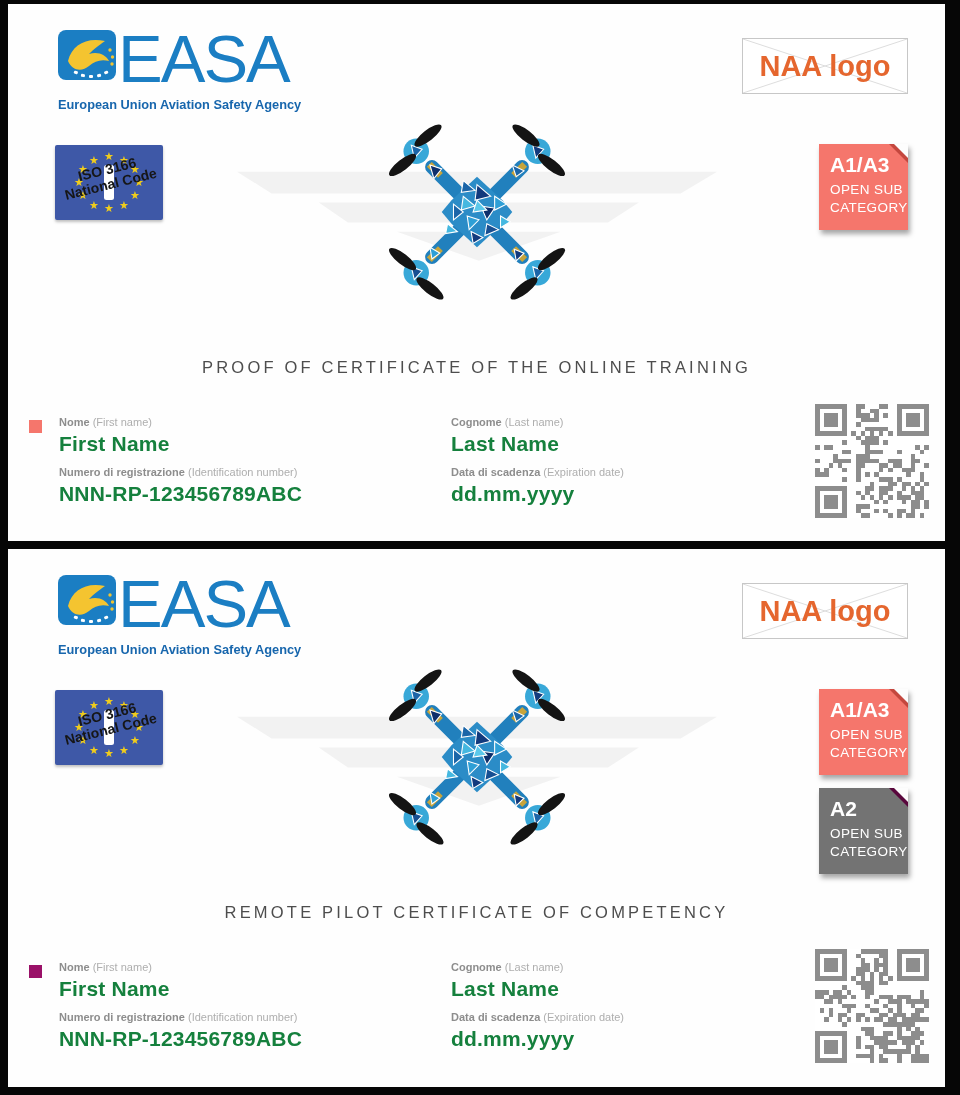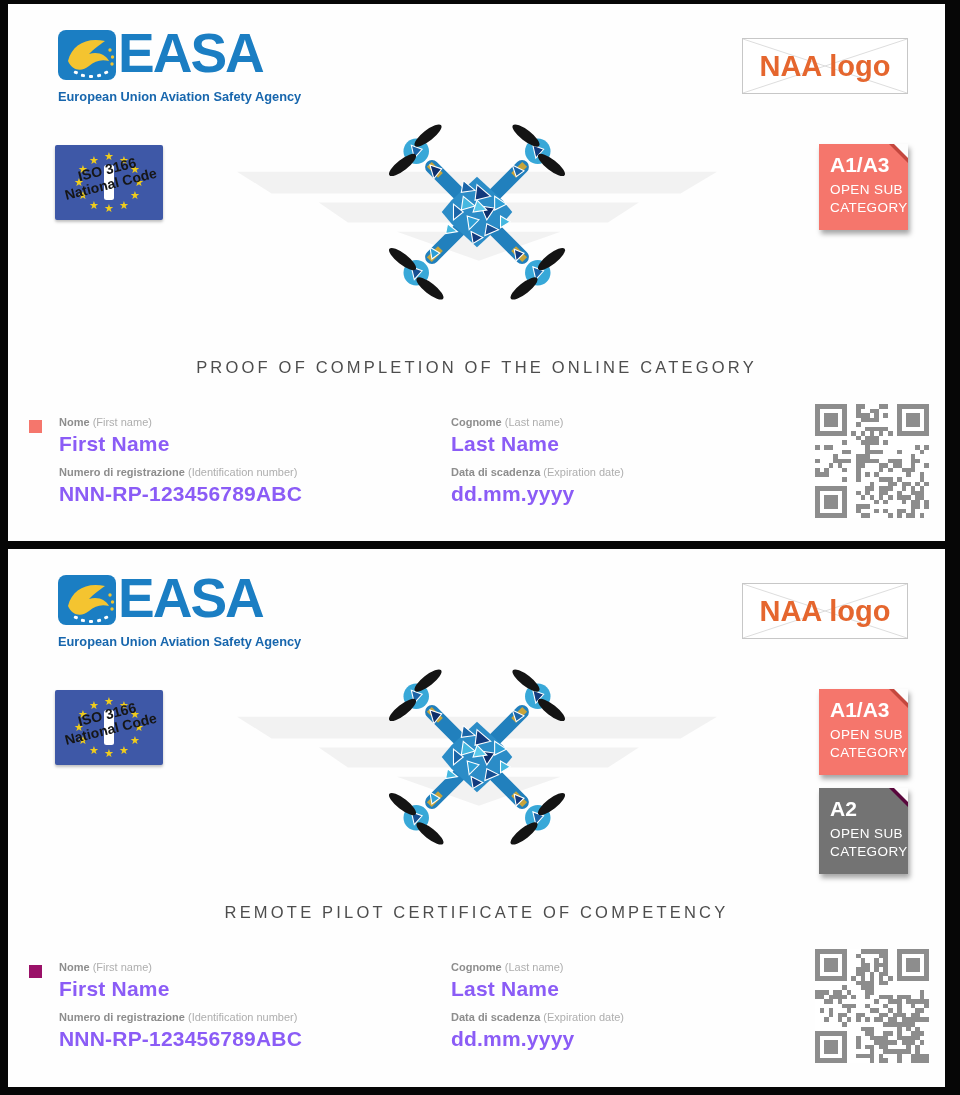--- a/index.html
+++ b/index.html
@@ -7,21 +7,21 @@
   .stage { position:relative; width:960px; height:1095px; background:#060606; }
 
   .card { position:absolute; left:8px; width:937px; background:#fefefe; overflow:hidden; }
   .card1 { top:4px; height:537px; }
   .card2 { top:549px; height:538px; }
 
   
   .easa-logo { position:absolute; left:50px; top:26px; }
   .easa-row { display:flex; align-items:flex-start; }
   .easa-icon { width:58px; height:50px; flex:0 0 58px; }
-  .easa-wordmark { font-size:55px; font-weight:bold; color:#1b7ec3; line-height:0.86; letter-spacing:-2px; margin-left:2px; }
+  .easa-wordmark { font-size:67px; font-weight:normal; color:#1b7ec3; line-height:0.86; letter-spacing:-2px; margin-left:2px; }
   .easa-subtitle { margin-top:9px; font-size:12.8px; font-weight:bold; color:#1766ad; letter-spacing:0px; }
 
   
   .naa-box { position:absolute; right:37px; top:34px; width:166px; height:56px; background:#fff; border:1.5px solid #c7c7c7; display:flex; align-items:center; justify-content:center;margin-left:31px; }
   .naa-x { position:absolute; inset:0; width:100%; height:100%; }
   .naa-label { position:relative; font-size:29px; font-weight:bold; color:#e5662e; }
 
   
   .flag { position:absolute; left:47px; top:141px; width:108px; height:75px; background:#3e58a7; border-radius:2px; box-shadow:0 2px 3px rgba(0,0,0,0.25); }
   .flag svg { position:absolute; inset:0; }
@@ -45,21 +45,21 @@
   
   .marker { position:absolute; left:21px; top:416px; width:13px; height:13px; }
   .field { position:absolute; }
   .f-pos-a { left:51px;  top:412px; }
   .f-pos-b { left:443px; top:412px; }
   .f-pos-c { left:51px;  top:462px; }
   .f-pos-d { left:443px; top:462px; }
   .lbl { font-size:11px; line-height:1.2; }
   .lbl-it { font-weight:bold; color:#8d8d8d; }
   .lbl-en { font-weight:normal; color:#aeaeae; }
-  .val { margin-top:3px; font-size:21px; font-weight:bold; color:#8b5cf6; letter-spacing:0.2px; }
+  .val { margin-top:3px; font-size:21px; font-weight:bold; color:#15803d; letter-spacing:0.2px; }
 
   
   .qr { position:absolute; right:16px; top:400px; width:114px; height:114px; background:#fff; }
   .qr svg { width:100%; height:100%; fill:#8d8d8d; }
 </style>
 </head>
 <body>
 
 <svg width="0" height="0" style="position:absolute">
   <defs>
@@ -184,21 +184,21 @@
     <div class="badges">
       <div class="badge" style="background: rgb(245, 118, 108);">
         <span class="fold-shadow" style="border-top-color: rgb(196, 71, 62);"></span>
         <span class="fold-white"></span>
         <div class="badge-code">A1/A3</div>
         <div class="badge-line">OPEN SUB</div>
         <div class="badge-line">CATEGORY</div>
       </div>
     </div>
 
-    <div class="card-title">PROOF OF COMPLETION OF THE ONLINE CATEGORY</div>
+    <div class="card-title">PROOF OF CERTIFICATE OF THE ONLINE TRAINING</div>
 
     <span class="marker" style="background: rgb(245, 118, 108);"></span>
 
     <div class="field f-pos-a">
       <div class="lbl"><span class="lbl-it">Nome</span> <span class="lbl-en">(First name)</span></div>
       <div class="val">First Name</div>
     </div>
     <div class="field f-pos-b">
       <div class="lbl"><span class="lbl-it">Cognome</span> <span class="lbl-en">(Last name)</span></div>
       <div class="val">Last Name</div>

